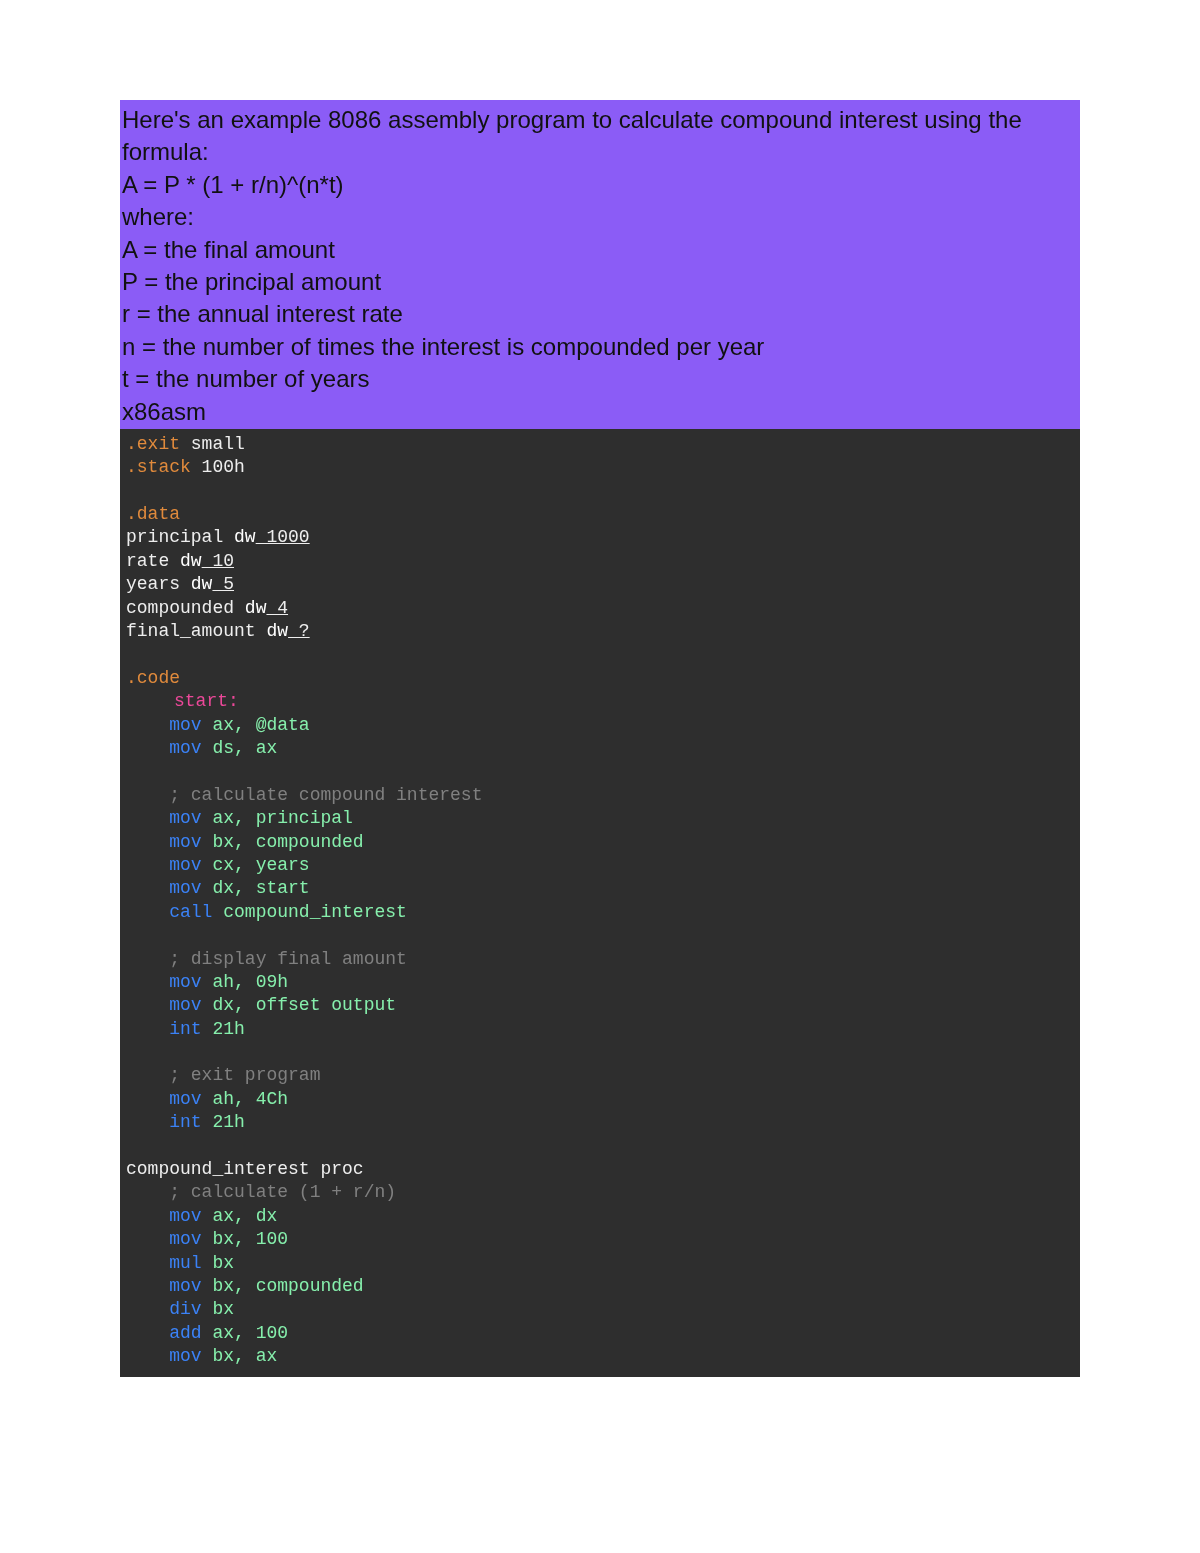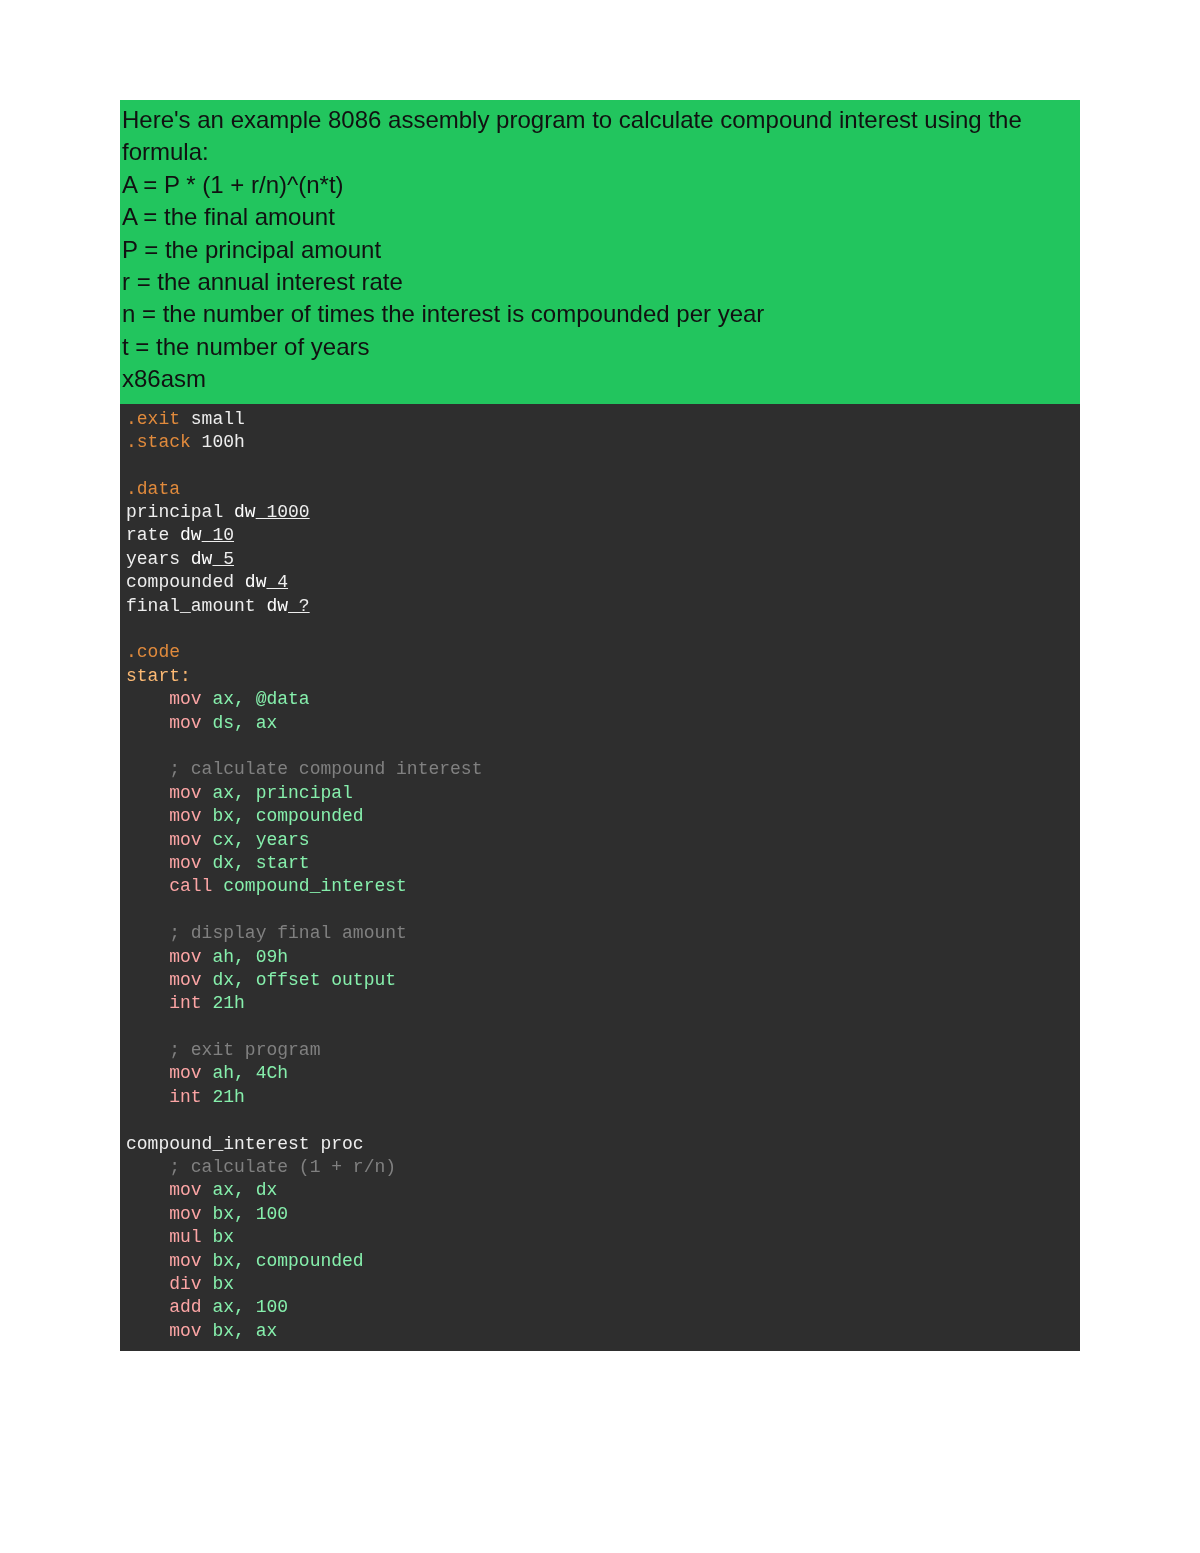--- a/index.html
+++ b/index.html
@@ -9,22 +9,22 @@
     width: 1200px;
   }
   .page {
     padding: 100px 120px 200px 120px;
     font-family: Verdana, Geneva, sans-serif;
     font-size: 24px;
     color: #111;
     line-height: 1.35;
   }
   .intro-block {
-    background: #22c55e;
-    padding: 4px 2px 8px 2px;
+    background: #8b5cf6;
+    padding: 4px 2px 1px 2px;
   }
   .intro-block .line {
     margin: 0;
   }
   .lang-label {
     margin-top: 2px;
   }
   .copy-label {
   }
   .code-block {
@@ -32,35 +32,36 @@
     color: #eeeeee;
     font-family: "Courier New", Courier, monospace;
     font-size: 18px;
     line-height: 1.3;
     padding: 4px 6px 8px 6px;
     white-space: pre;
     overflow: hidden;
   }
   .tok-dir   { color: #e08a3c; }  
   .tok-kw1   { color: #ffffff; }  
-  .tok-op    { color: #fca5a5; }  
+  .tok-op    { color: #3b82f6; }  
   .tok-reg   { color: #86efac; }  
   .tok-id    { color: #eeeeee; }  
   .tok-num   { color: #eeeeee; text-decoration: underline; }
-  .tok-lbl   { color: #fdba74; }  
+  .tok-lbl   { color: #ec4899; margin-left: 48px; }  
   .tok-cmt   { color: #808080; }
 </style>
 </head>
 <body>
 
 <div class="page">
 
   <div class="intro-block">
     <div class="line">Here's an example 8086 assembly program to calculate compound interest using the formula:</div>
     <div class="line">A = P * (1 + r/n)^(n*t)</div>
+    <div class="line">where:</div>
     <div class="line">A = the final amount</div>
     <div class="line">P = the principal amount</div>
     <div class="line">r = the annual interest rate</div>
     <div class="line">n = the number of times the interest is compounded per year</div>
     <div class="line">t = the number of years</div>
     <div class="line lang-label">x86asm</div>
   </div>
 
   <div class="code-block"><span class="tok-dir">.exit</span><span class="tok-id"> small</span>
 <span class="tok-dir">.stack</span><span class="tok-id"> 100h</span>

